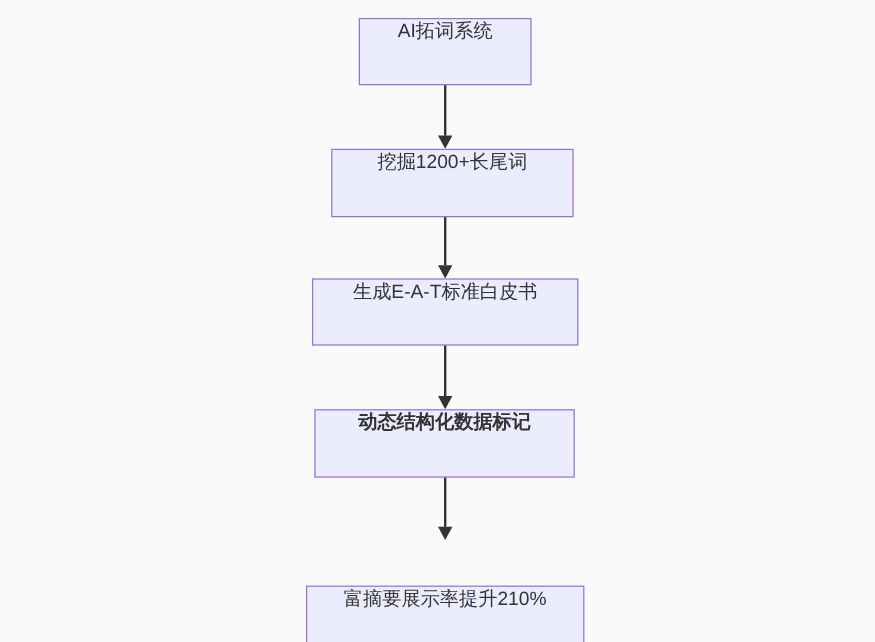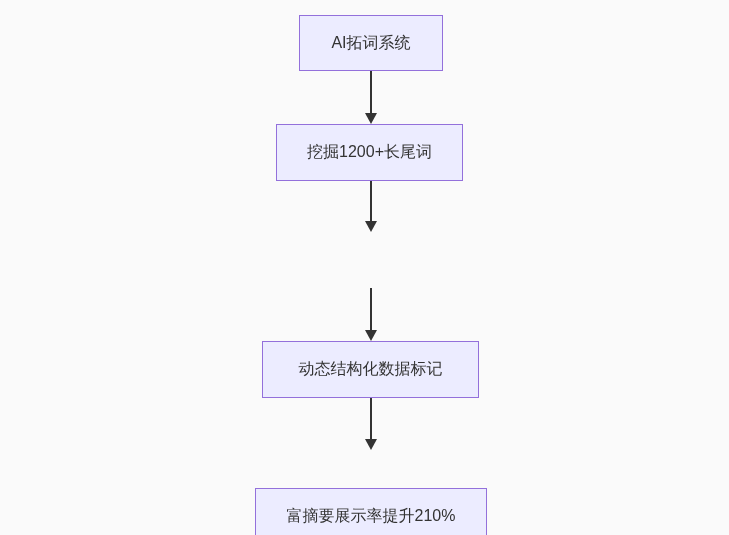--- a/index.html
+++ b/index.html
@@ -20,29 +20,28 @@
     position: relative;
     width: 729px; height: 535px;
   }
   .node {
     position: absolute;
     background: var(--node-fill);
     border: 1px solid var(--node-border);
     color: var(--node-text);
     font-size: 16px;
     display: flex;
-    align-items: center;
     justify-content: center;
     text-align: center;
     white-space: nowrap;
   }
   .node-0 { left: 299px; top: 15px;  width: 144px; height: 56px; }
-  .node-1 { left: 276px; top: 124px; width: 187px; height: 57px; }
+  .node-1 { left: 276px; top: 124px; width: 202px; height: 57px; }
   .node-2 { left: 260px; top: 232px; width: 222px; height: 56px; }
-  .node-3 { left: 262px; top: 341px; width: 217px; height: 57px; }
+  .node-3 { left: 262px; top: 341px; width: 217px; height: 57px; font-weight: bold; }
   .node-4 { left: 255px; top: 450px; width: 232px; height: 56px; margin-top: 38px; }
 
   .arrow {
     position: absolute;
     left: 370px;
     width: 2px;
     background: var(--arrow);
   }
   .arrow::after {
     content: "";
@@ -69,20 +68,23 @@
   </div>
 
   <div class="arrow arrow-0"></div>
 
   <div class="node node-1">
     <span>挖掘1200+长尾词</span>
   </div>
 
   <div class="arrow arrow-1"></div>
 
+  <div class="node node-2">
+    <span>生成E-A-T标准白皮书</span>
+  </div>
 
   <div class="arrow arrow-2"></div>
 
   <div class="node node-3">
     <span>动态结构化数据标记</span>
   </div>
 
   <div class="arrow arrow-3"></div>
 
   <div class="node node-4">

